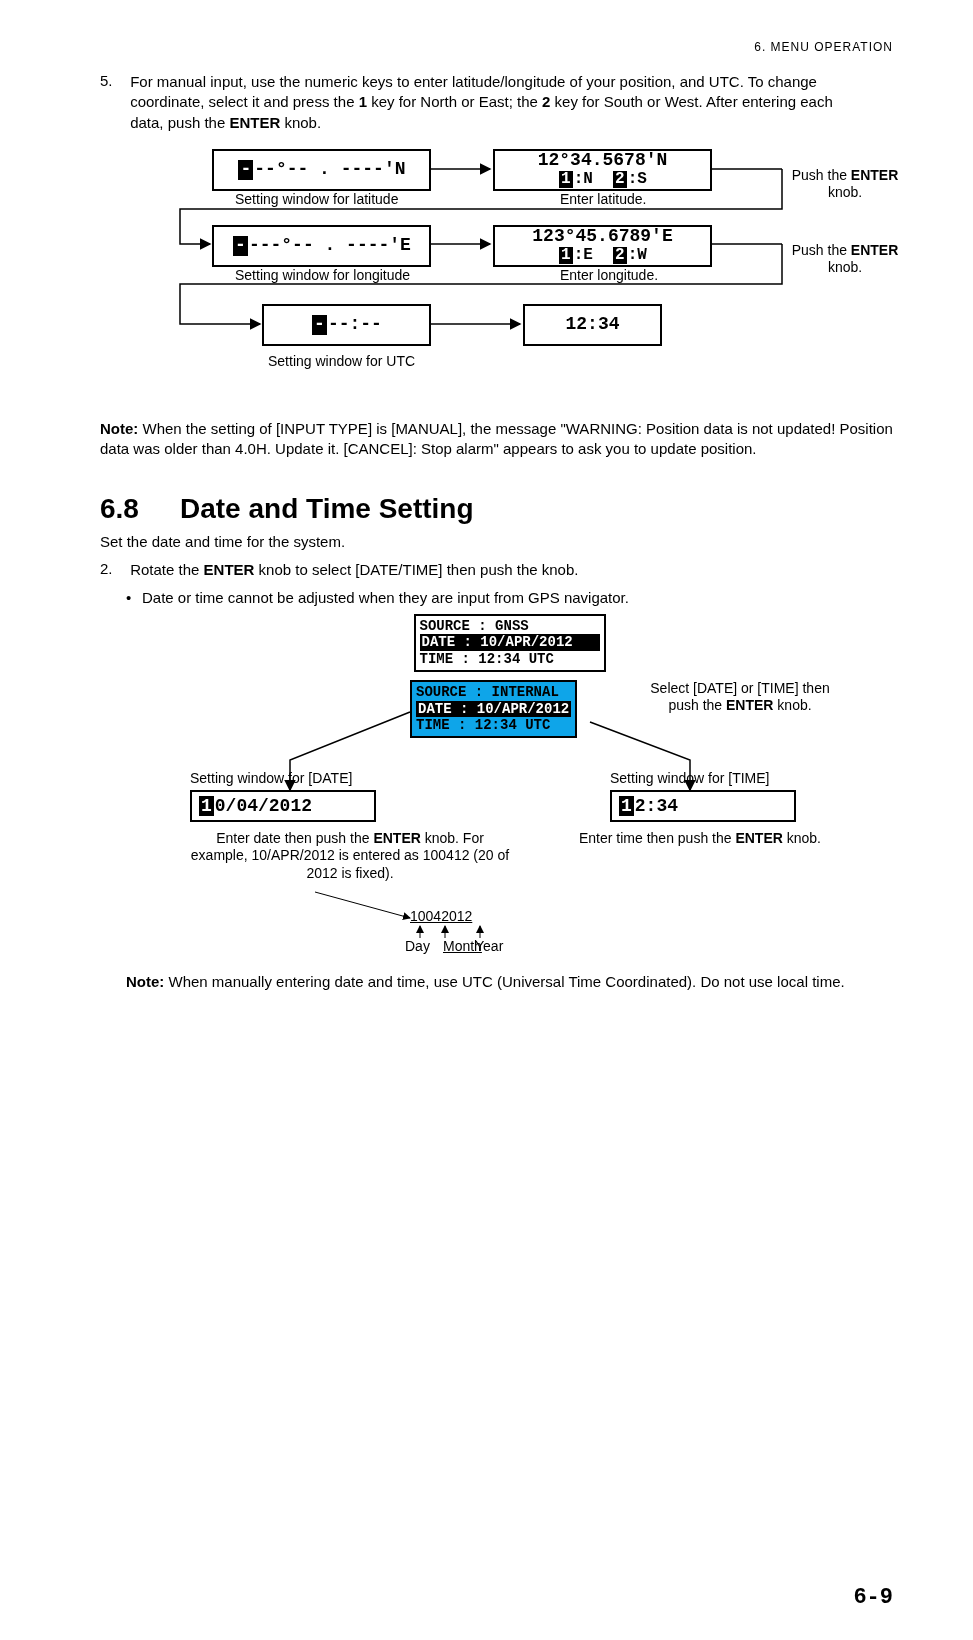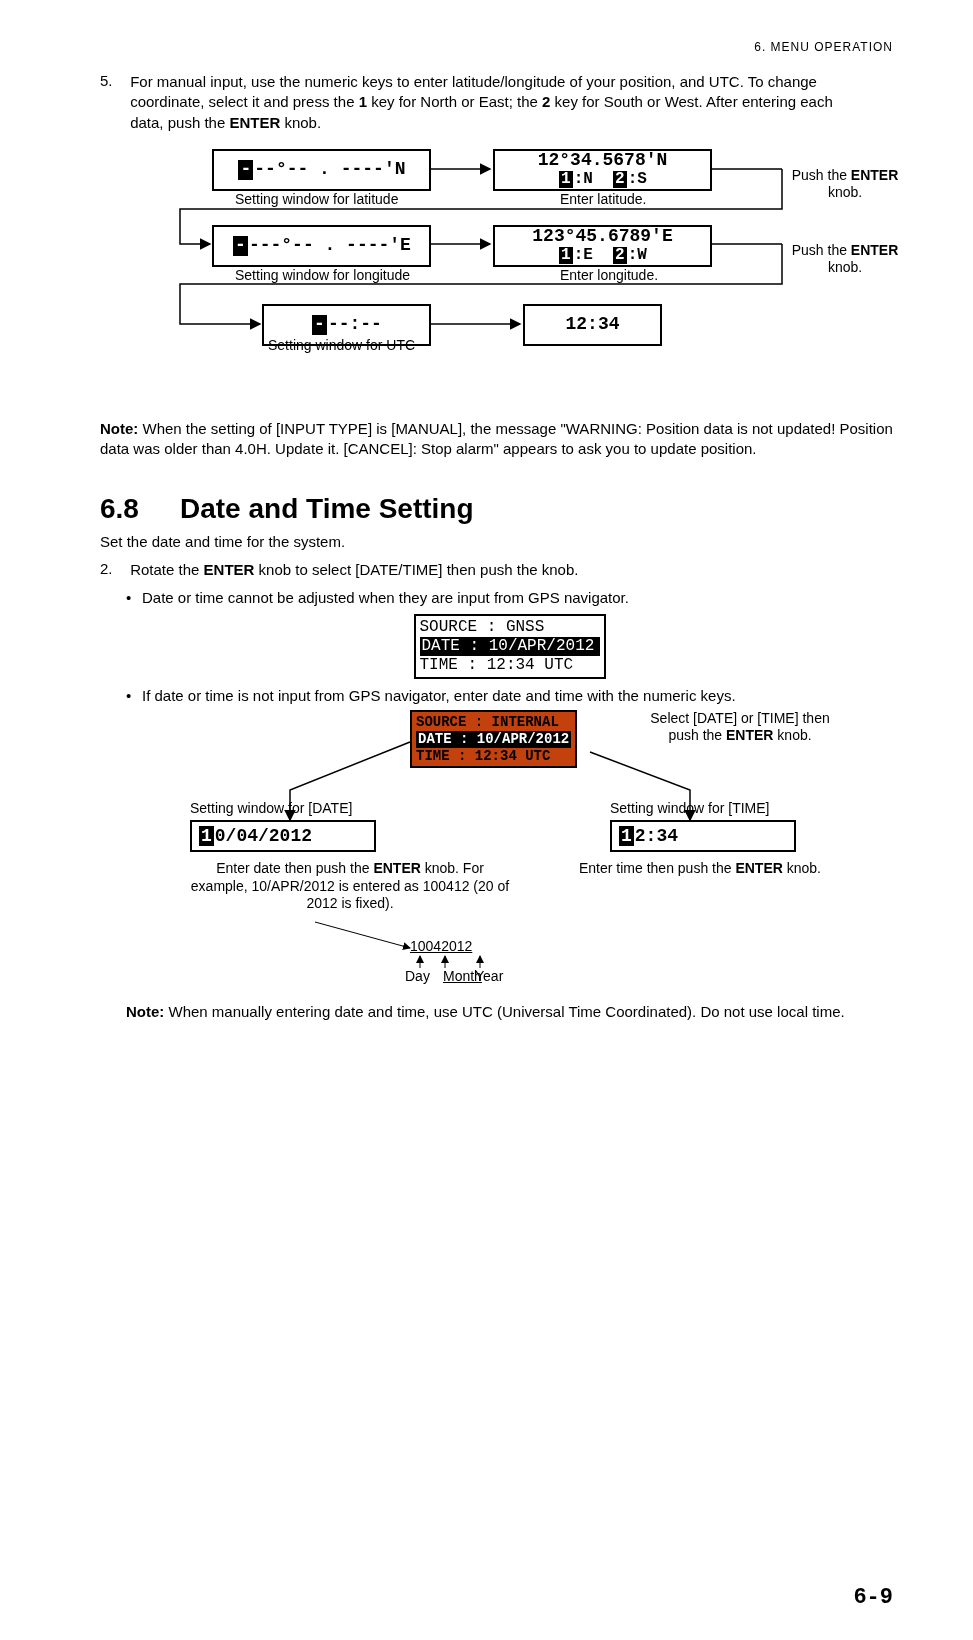--- a/index.html
+++ b/index.html
@@ -77,22 +77,22 @@
   ol.steps .n { display: inline-block; width: 26px; vertical-align: top; }
   ol.steps .t { display: inline-block; width: 740px; vertical-align: top; line-height: 1.35; }
   ul.bullets { list-style: none; margin: 8px 0 0 26px; padding: 0; }
   ul.bullets > li { margin-bottom: 6px; }
   ul.bullets .dot { display:inline-block; width: 16px; }
 
   
   .screenshot {
     border: 2px solid #000;
     font-family: "Courier New", monospace;
-    font-size: 16px;
-    font-weight: normal;
+    font-size: 14px;
+    font-weight: bold;
     line-height: 1.2;
     display: block;
     margin: 8px auto;
     padding: 2px 4px;
     width: 180px;
     text-align: left;
   }
   .screenshot .hl { background: #000; color: #fff; display:block; padding: 0 2px; }
 
   
@@ -113,21 +113,21 @@
     background: #fff;
   }
   .topss {
     position: absolute;
     border: 2px solid #000;
     font-family: "Courier New", monospace;
     font-size: 14px;
     font-weight: bold;
     line-height: 1.2;
     padding: 2px 4px;
-    background:#c2410c;
+    background:#0ea5e9;
   }
 
   .note2 { margin: 12px 0 0 26px; line-height: 1.35; width: 740px; }
 </style>
 </head>
 <body>
 
 <div class="page">
 
   <div class="header-right">6.  MENU OPERATION</div>
@@ -183,21 +183,21 @@
     <div class="caption" style="left:650px; top:93px; width:110px; line-height:1.2;">
       <span>Push the </span><span class="bold">ENTER</span><span> knob.</span>
     </div>
 
     <div class="lcd small1" style="left:122px; top:155px; width:165px; height:38px;">
       <div><span class="inv">-</span><span>--:--</span></div>
     </div>
     <div class="lcd small1" style="left:383px; top:155px; width:135px; height:38px;">
       <div><span>12:34</span></div>
     </div>
-    <div class="caption" style="left:128px; top:188px;">Setting window for UTC</div>
+    <div class="caption" style="left:128px; top:204px;">Setting window for UTC</div>
   </div>
 
   <p class="note-para">
     <span class="bold">Note:</span><span> When the setting of [INPUT TYPE] is [MANUAL], the message "WARNING: Position data is not updated! Position data was older than 4.0H. Update it. [CANCEL]: Stop alarm" appears to ask you to update position.</span>
   </p>
 
   <h2 class="sec">
     <span class="sec-num">6.8</span><span>Date and Time Setting</span>
   </h2>
 
@@ -212,23 +212,20 @@
 
       <ul class="bullets">
         <li>
           <span class="dot">•</span><span>Date or time cannot be adjusted when they are input from GPS navigator.</span>
           <div class="screenshot">
             <span>SOURCE : GNSS</span>
             <span class="hl"> DATE : 10/APR/2012</span>
             <span> TIME : 12:34 UTC</span>
           </div>
         </li>
-        <li>
-          <span class="dot">•</span><span>If date or time is not input from GPS navigator, enter date and time with the numeric keys.</span>
-        </li>
       </ul>
 
       
       <div class="fig2">
         <svg class="connect" width="760" height="280">
           <defs>
             <marker id="ah2" markerWidth="8" markerHeight="8" refX="7" refY="4" orient="auto">
               <path d="M0,0 L8,4 L0,8 Z" fill="#000"></path>
             </marker>
           </defs>

